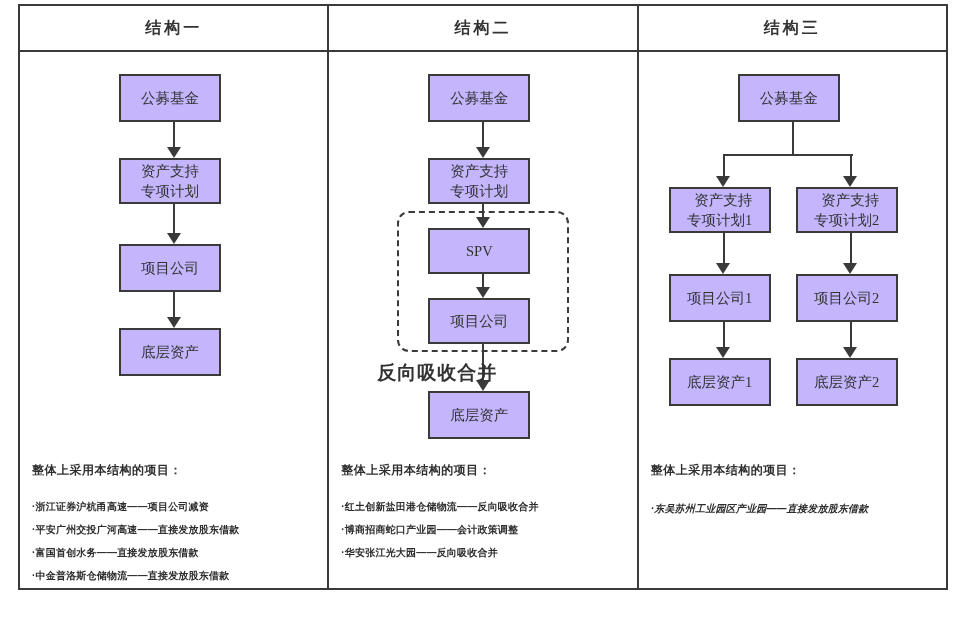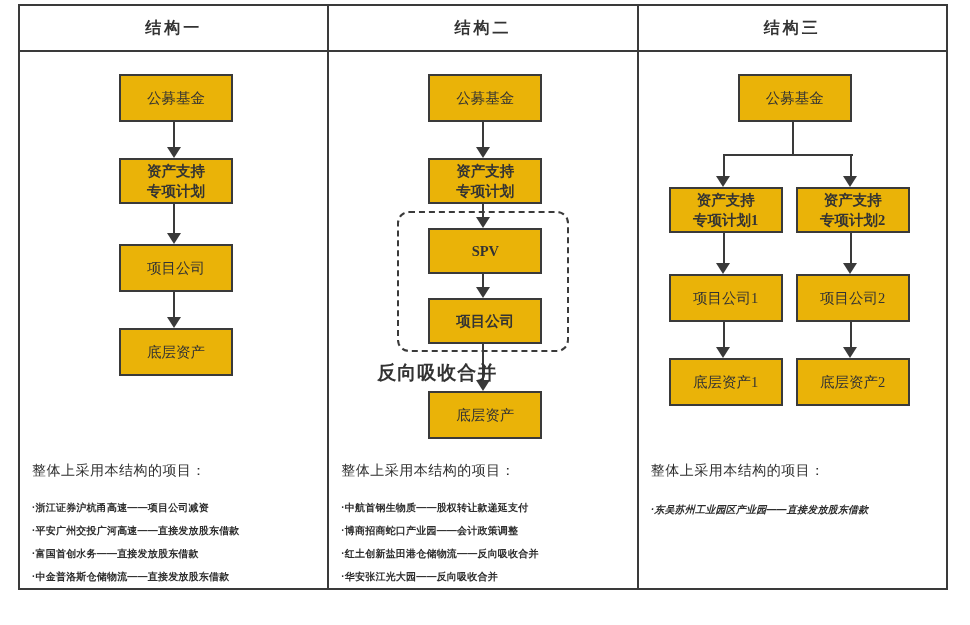--- a/index.html
+++ b/index.html
@@ -19,27 +19,27 @@
   .col{flex:1 1 0;display:flex;flex-direction:column;min-width:0;}
   .col + .col{border-left:2px solid var(--line);}
   .col-header{
     height:44px;flex:0 0 44px;border-bottom:2px solid var(--line);
     display:flex;align-items:center;justify-content:center;
     font-size:16px;font-weight:600;letter-spacing:3px;color:#333;
   }
   .col-body{position:relative;flex:1 1 auto;}
 
   .node{
-    position:absolute;width:114px;box-sizing:border-box;
-    border:2px solid var(--line);background:#eab308;z-index:2;
-    display:flex;align-items:center;justify-content:center;text-align:center;
+    position:absolute;width:102px;box-sizing:border-box;
+    border:2px solid var(--line);background:#c4b5fd;z-index:2;
+    display:flex;align-items:center;justify-content:center;text-align:right;
     font-family:"Liberation Serif","DejaVu Serif",serif;
     font-size:14.5px;line-height:1.4;color:#333;white-space:pre-line;
   }
-  .h48{height:48px;} .h46{height:46px;font-weight:bold;}
+  .h48{height:48px;} .h46{height:46px;}
   .cx{left:99px;}
 
   .varrow{position:absolute;width:2px;background:var(--line);z-index:1;}
   .varrow::after{
     content:"";position:absolute;left:-6.5px;bottom:-11px;width:0;height:0;
     border-left:7.5px solid transparent;border-right:7.5px solid transparent;
     border-top:11px solid var(--line);
   }
   .vline{position:absolute;width:2px;background:var(--line);z-index:1;}
   .hline{position:absolute;height:2px;background:var(--line);z-index:1;}
@@ -47,21 +47,21 @@
   .dashed-box{
     position:absolute;left:68px;top:159px;width:172px;height:141px;
     border:2px dashed var(--line);border-radius:12px;box-sizing:border-box;z-index:0;
   }
   .merge-label{
     position:absolute;left:48px;top:308px;z-index:3;
     font-size:19px;font-weight:600;letter-spacing:1px;color:#333;
   }
 
   .projects{position:absolute;left:12px;right:6px;top:410px;}
-  .projects-title{font-size:14px;font-weight:400;letter-spacing:0.5px;}
+  .projects-title{font-size:12px;font-weight:700;letter-spacing:0.5px;}
   .projects-list{margin-top:16px;}
   .projects-list .project-item{font-size:10px;font-weight:600;line-height:23px;letter-spacing:0.2px;}
   .col-3 .projects-list{margin-top:18px;font-style:italic;}
 
   
   .c1-a1{left:153px;top:70px;height:25px;}
   .c1-a2{left:153px;top:152px;height:29px;}
   .c1-a3{left:153px;top:240px;height:25px;}
   
   .c2-a1{left:153px;top:70px;height:25px;}
@@ -123,23 +123,22 @@
       <div class="varrow c2-a3"></div>
       <div class="node h46 cx" style="top:246px">项目公司</div>
 
       <div class="varrow c2-a4"></div>
       <div class="merge-label">反向吸收合并</div>
       <div class="node h48 cx" style="top:339px">底层资产</div>
 
       <div class="projects">
         <div class="projects-title">整体上采用本结构的项目：</div>
         <div class="projects-list">
-          <div class="project-item">·中航首钢生物质——股权转让款递延支付</div>
+          <div class="project-item">·红土创新盐田港仓储物流——反向吸收合并</div>
           <div class="project-item">·博商招商蛇口产业园——会计政策调整</div>
-          <div class="project-item">·红土创新盐田港仓储物流——反向吸收合并</div>
           <div class="project-item">·华安张江光大园——反向吸收合并</div>
         </div>
       </div>
     </div>
   </div>
 
   <div class="col col-3">
     <div class="col-header">结构三</div>
     <div class="col-body">
       <div class="node h48 cx" style="top:22px">公募基金</div>

